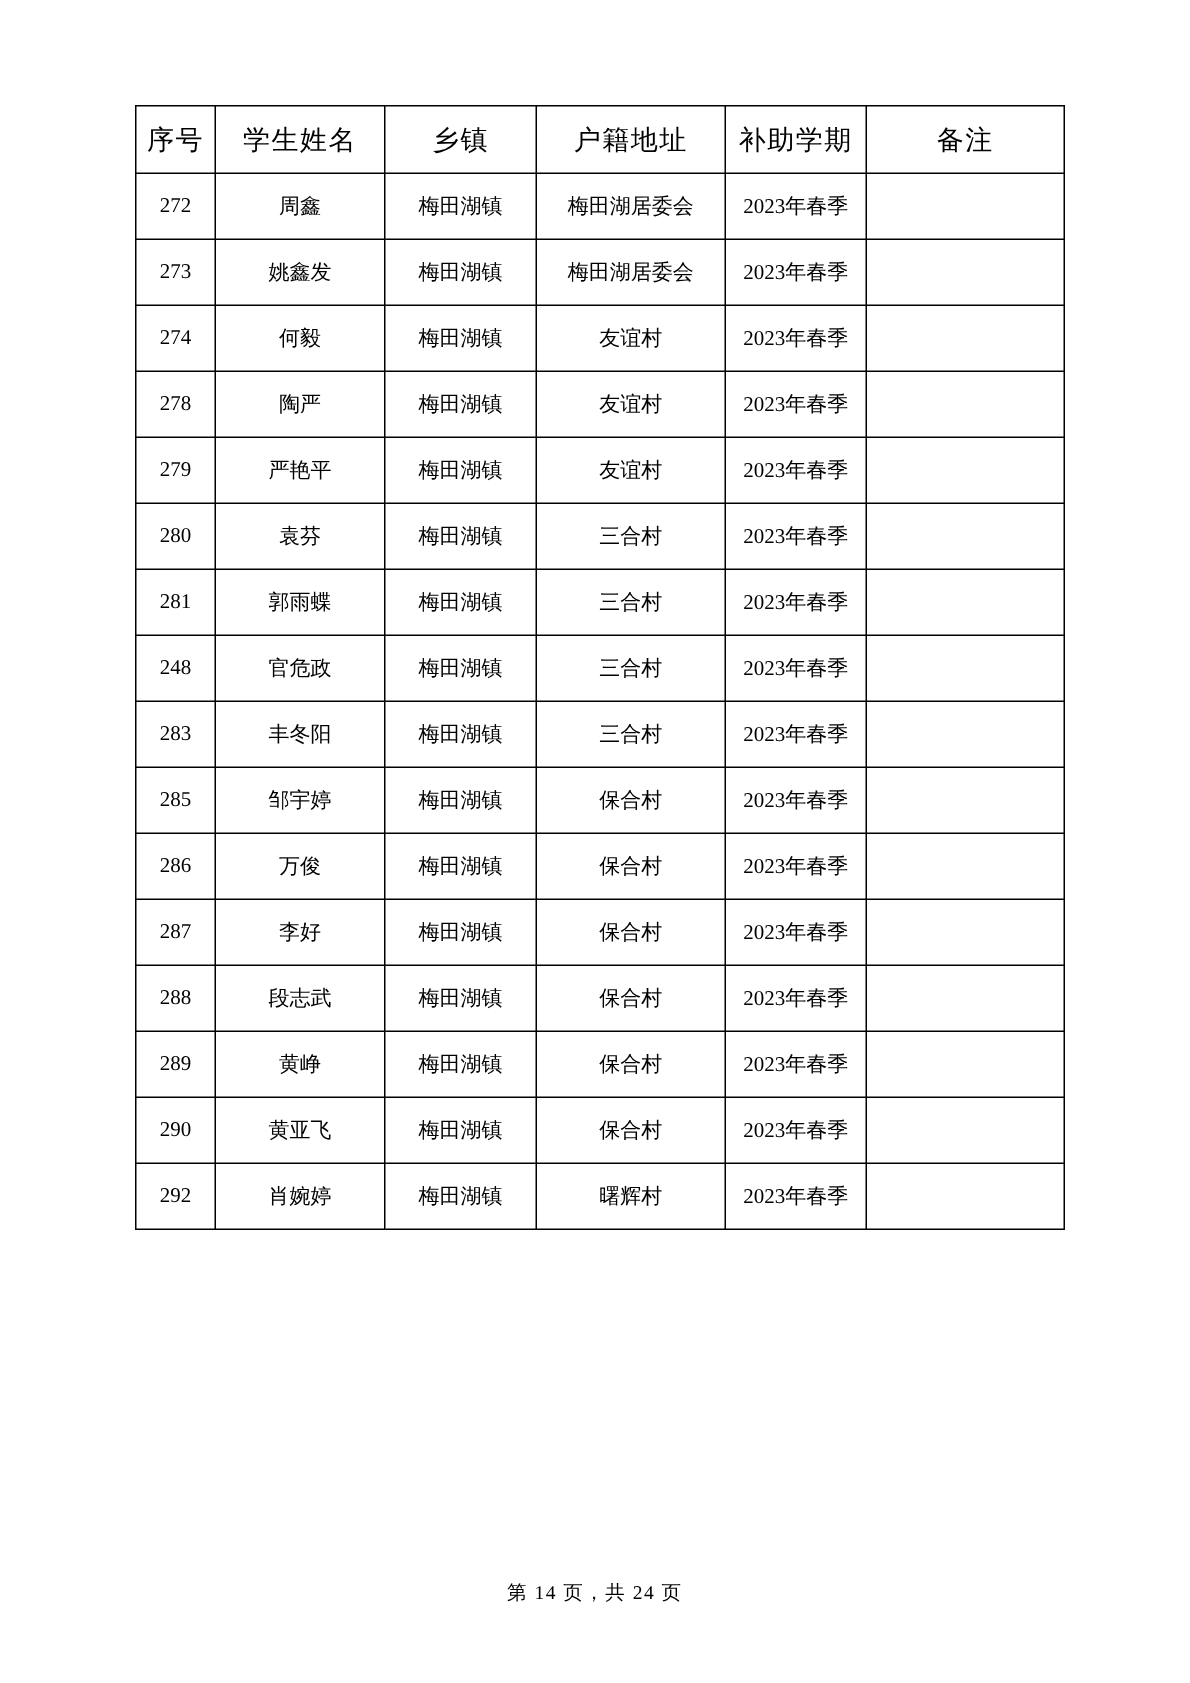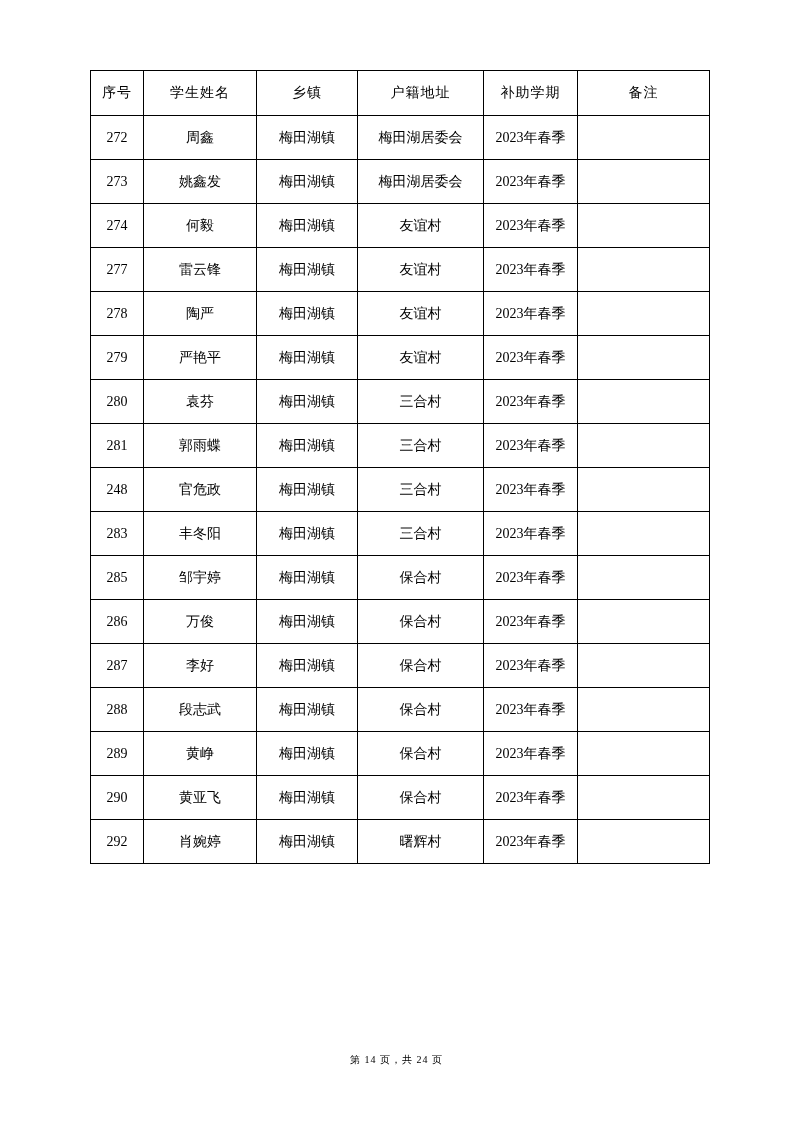--- a/index.html
+++ b/index.html
@@ -28,42 +28,42 @@
   }
   table.roster td, table.roster th {
     border: 1px solid #000000;
     text-align: center;
     vertical-align: middle;
     font-weight: normal;
     padding: 0;
   }
   table.roster thead th {
     height: 44px;
-    font-size: 14px;
+    font-size: 18px;
     letter-spacing: 1px;
   }
   table.roster tbody td {
     height: 43px;
     font-size: 14px;
   }
   td.col-seq, th.col-seq { width: 52px; }
   td.col-name, th.col-name { width: 112px; }
   td.col-town, th.col-town { width: 100px; }
   td.col-addr, th.col-addr { width: 125px; font-family: Liberation Serif, serif; }
   td.col-term, th.col-term { width: 93px; }
   td.col-note, th.col-note { width: 131px; }
   .cell-seq { font-size: 14px; }
   .cell-term { font-size: 13px; }
   .footer {
     position: absolute;
     left: 0;
     right: 0;
     top: 1053px;
     text-align: center;
-    font-size: 10px;
+    font-size: 13px;
     letter-spacing: 1px;
     font-family: "Liberation Serif", "DejaVu Serif", serif;
   }
 </style>
 </head>
 <body>
 
 <div class="page">
 
   <table class="roster">
@@ -96,28 +96,20 @@
       </tr>
       <tr>
         <td class="col-seq cell-seq">274</td>
         <td class="col-name">何毅</td>
         <td class="col-town">梅田湖镇</td>
         <td class="col-addr">友谊村</td>
         <td class="col-term cell-term">2023年春季</td>
         <td class="col-note"></td>
       </tr>
       <tr>
-        <td class="col-seq cell-seq">277</td>
-        <td class="col-name">雷云锋</td>
-        <td class="col-town">梅田湖镇</td>
-        <td class="col-addr">友谊村</td>
-        <td class="col-term cell-term">2023年春季</td>
-        <td class="col-note"></td>
-      </tr>
-      <tr>
         <td class="col-seq cell-seq">278</td>
         <td class="col-name">陶严</td>
         <td class="col-town">梅田湖镇</td>
         <td class="col-addr">友谊村</td>
         <td class="col-term cell-term">2023年春季</td>
         <td class="col-note"></td>
       </tr>
       <tr>
         <td class="col-seq cell-seq">279</td>
         <td class="col-name">严艳平</td>

